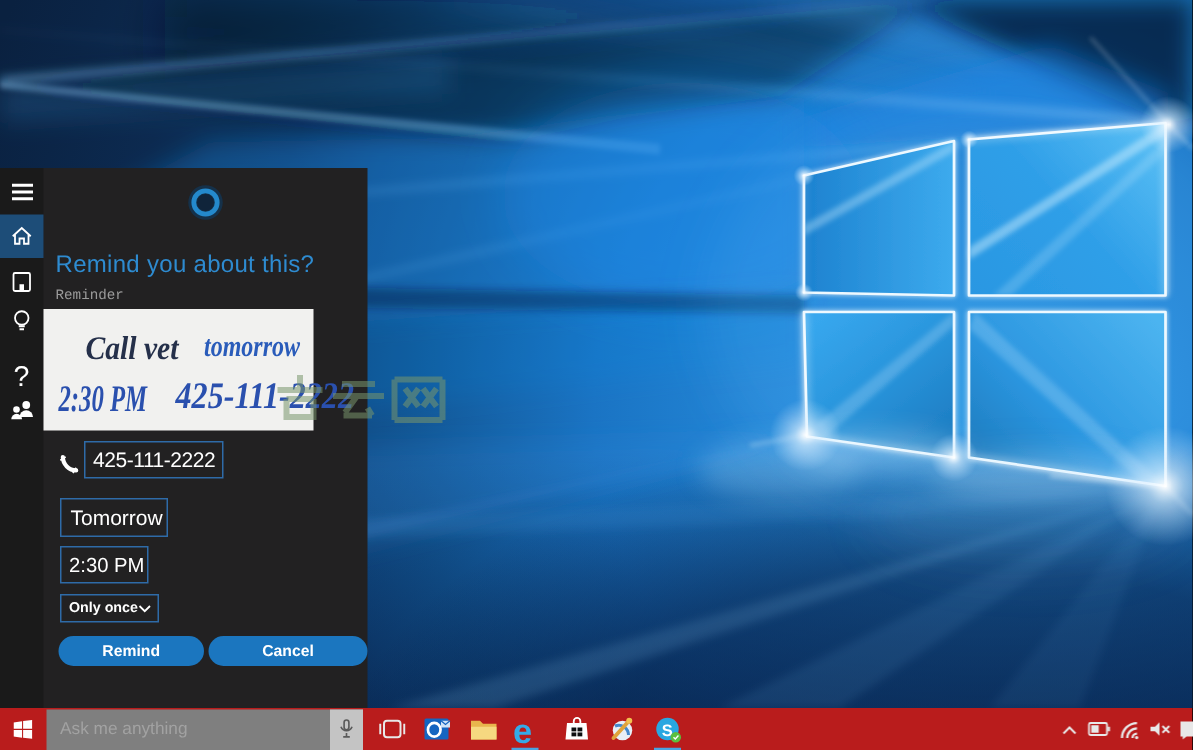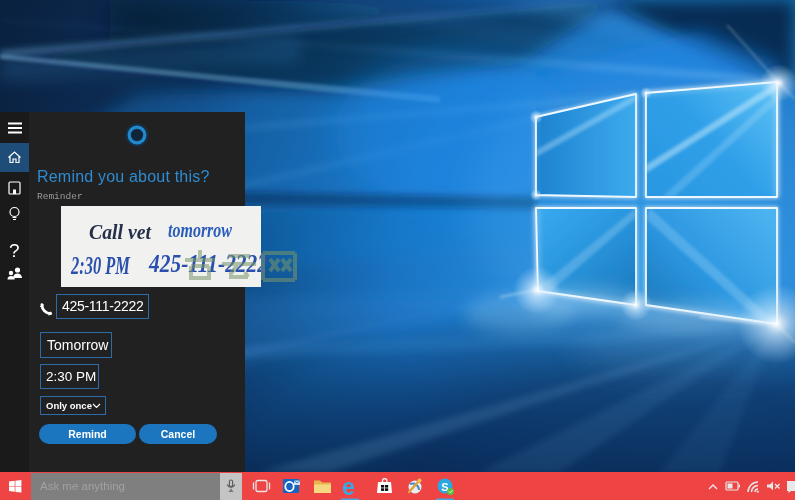--- a/index.html
+++ b/index.html
@@ -1,34 +1,34 @@
 <!DOCTYPE html>
 <html><head>
 <meta charset="utf-8">
 <style>
   html,body{margin:0;padding:0;}
   body{width:795px;height:500px;position:relative;overflow:hidden;background:#000;
        font-family:"Liberation Sans",sans-serif;}
   #wall{position:absolute;left:0;top:0;}
-  #taskbar{position:absolute;left:0;top:472px;width:795px;height:28px;background:#ef4444;}
+  #taskbar{position:absolute;left:0;top:472px;width:795px;height:28px;background:#b91c1c;}
   #panel{position:absolute;left:0;top:112px;width:245px;height:360px;background:#222122;}
   #sidebar{position:absolute;left:0;top:0;width:29px;height:360px;background:#1a1a1a;}
   .homehl{position:absolute;left:0;top:31px;width:29px;height:29px;background:#1d4d78;}
   #title{position:absolute;left:37px;top:56px;font-size:16px;color:#2e8bd0;letter-spacing:0.2px;}
   #sublabel{position:absolute;left:37px;top:79px;font-size:9.5px;color:#9b9b9b;font-family:Liberation Mono, monospace;}
-  #note{position:absolute;left:29px;top:94px;width:200px;height:81px;background:#f1f1ef;margin-left:32px;}
+  #note{position:absolute;left:29px;top:94px;width:180px;height:81px;background:#f1f1ef;}
   .inputbox{position:absolute;border:1px solid #2e6ba8;color:#fff;box-sizing:border-box;white-space:nowrap;}
   #phonebox{left:56px;top:182px;width:93px;height:25px;font-size:14px;line-height:23px;padding-left:5px;letter-spacing:-0.3px;}
   #tmrbox{left:40px;top:220px;width:72px;height:26px;font-size:14px;line-height:24px;padding-left:6px;}
   #timebox{left:40px;top:252px;width:59px;height:25px;font-size:13.5px;line-height:23px;padding-left:5px;}
   #oncebox{left:40px;top:284px;width:66px;height:19px;font-size:9.5px;line-height:17px;padding-left:5px;font-weight:bold;}
   .btn{position:absolute;top:312px;height:20px;background:#1b76bf;color:#fff;
        font-size:10.5px;font-weight:bold;text-align:center;line-height:20px;border-radius:10px;}
   #remindbtn{left:39px;width:97px;}
-  #cancelbtn{left:139px;width:78px;}
+  #cancelbtn{left:139px;width:106px;}
   #searchbox{position:absolute;left:31px;top:1px;width:211px;height:27px;background:#7f7f7f;}
   #searchtext{position:absolute;left:9px;top:7px;font-size:11.5px;color:#a2a2a2;}
   #micstrip{position:absolute;left:189px;top:0;width:22px;height:27px;background:#c4c4c4;}
   #watermark{position:absolute;left:184px;top:249px;z-index:5;}
 </style>
 </head>
 <body>
 
 <svg id="wall" width="795" height="472" viewBox="0 0 795 472">
   <defs>

